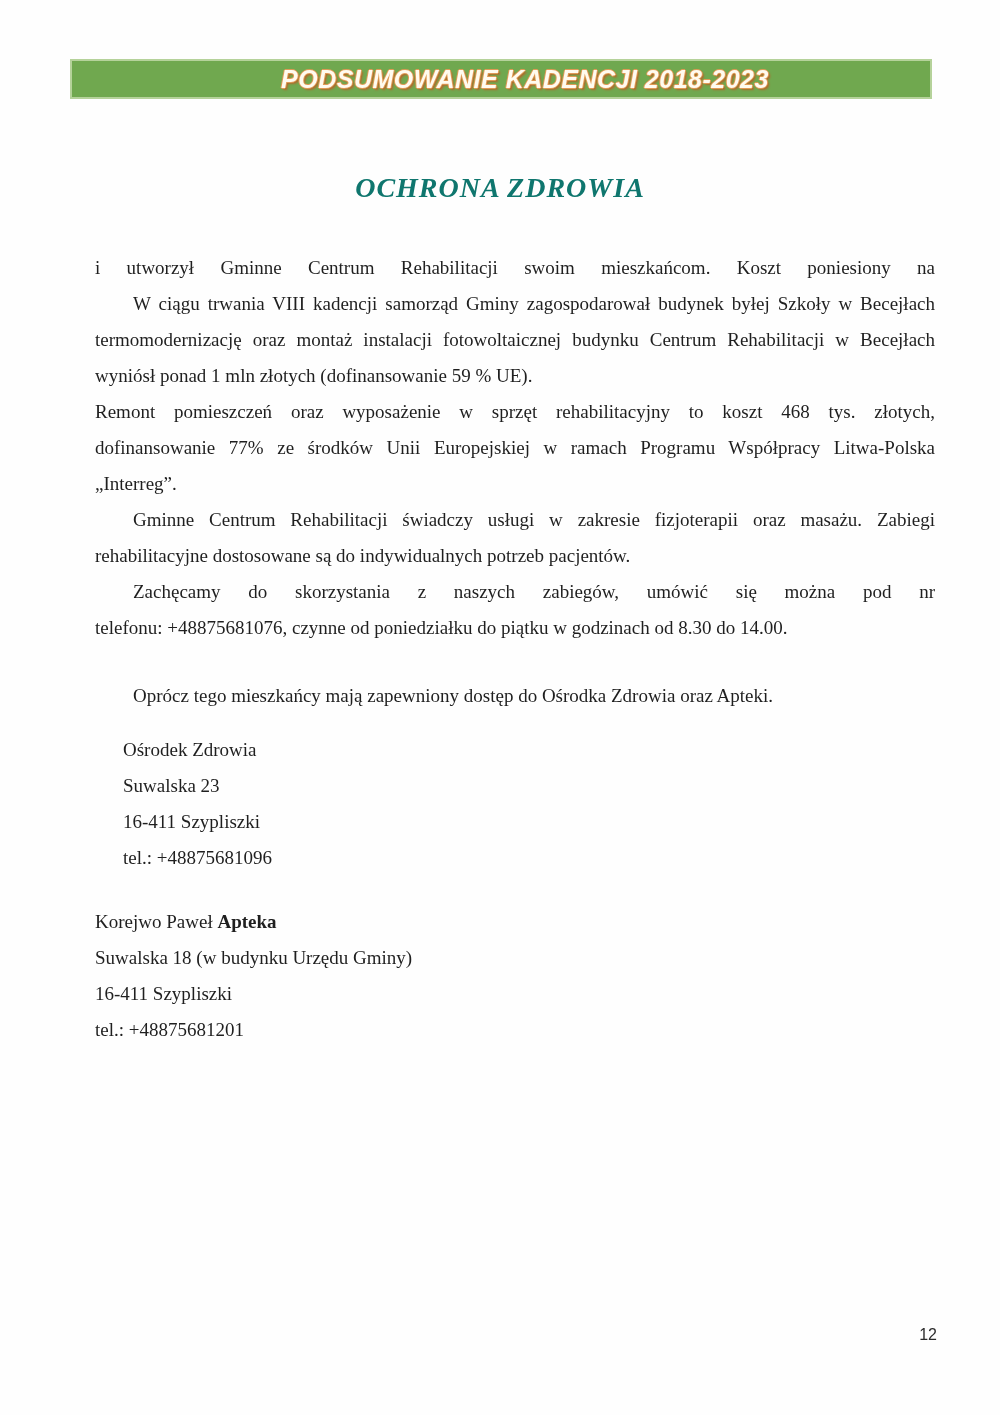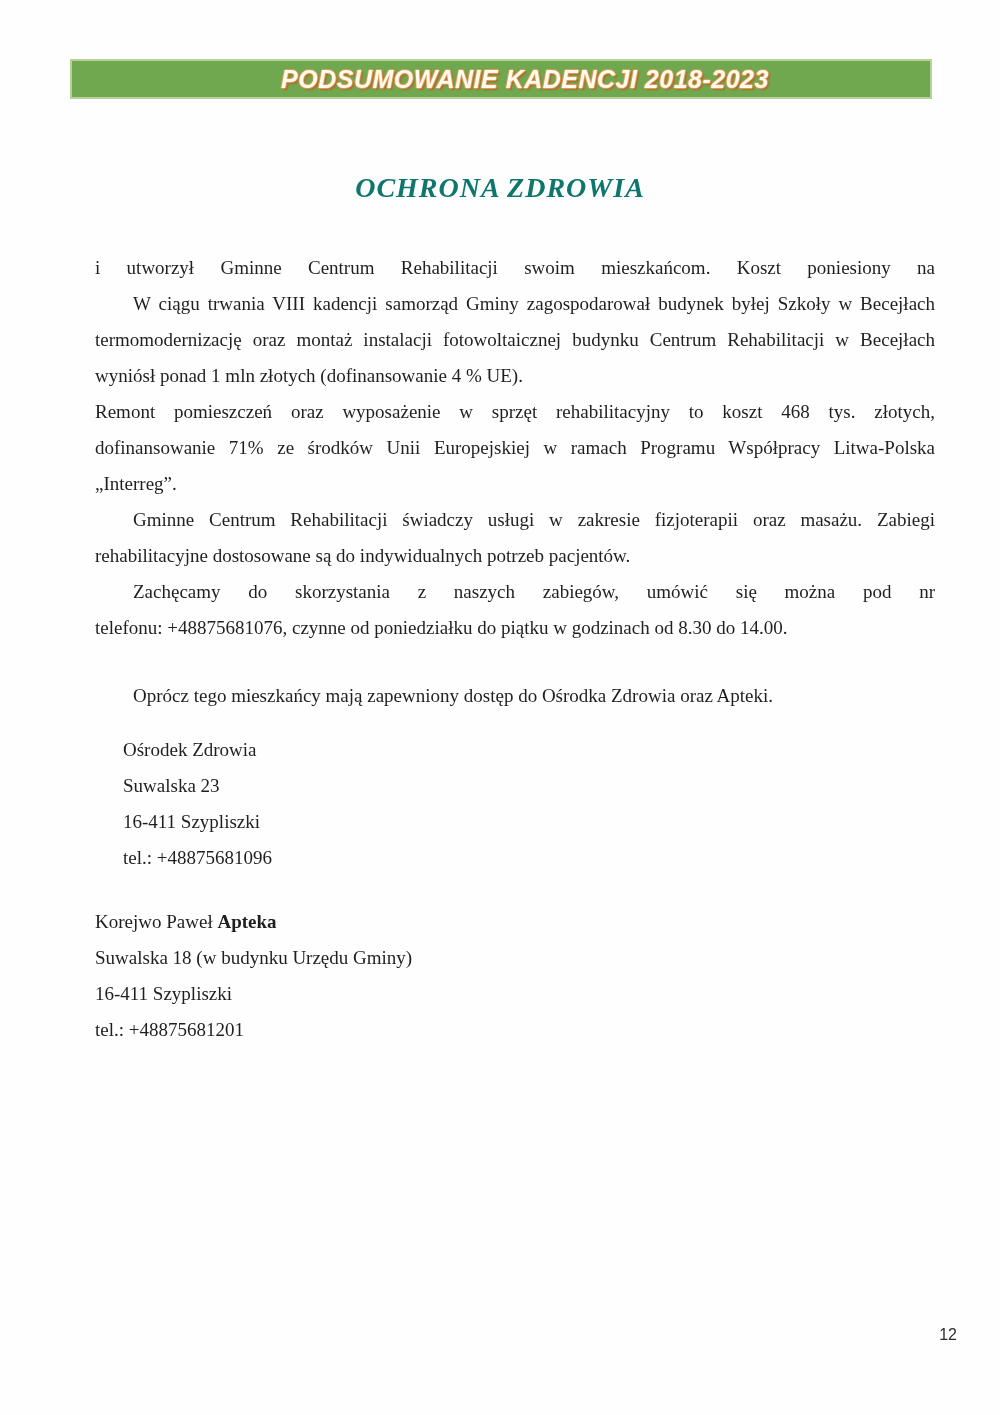--- a/index.html
+++ b/index.html
@@ -76,46 +76,45 @@
   .bold { font-weight: bold; }
   .page-number {
     position: absolute;
     top: 1326px;
     left: 0;
     width: 937px;
     text-align: right;
     font-family: "Liberation Sans", sans-serif;
     font-size: 16px;
     color: #2b2b2b;
-    padding-left: 20px;
   }
 </style>
 </head>
 <body>
 
 <div class="page">
 
   <div class="banner">
     <div class="banner-text">PODSUMOWANIE KADENCJI 2018-2023</div>
   </div>
 
   <div class="doc-title">OCHRONA ZDROWIA</div>
 
   <div class="content">
 
     <div>
       <div class="line">i utworzył Gminne Centrum Rehabilitacji swoim mieszkańcom. Koszt poniesiony na</div>
       <div class="line ind">W ciągu trwania VIII kadencji samorząd Gminy zagospodarował budynek byłej Szkoły w Becejłach</div>
       <div class="line">termomodernizację oraz montaż instalacji fotowoltaicznej budynku Centrum Rehabilitacji w Becejłach</div>
-      <div class="line last">wyniósł ponad 1 mln złotych (dofinansowanie 4 % UE).</div>
+      <div class="line last">wyniósł ponad 1 mln złotych (dofinansowanie 59 % UE).</div>
     </div>
 
     <div>
       <div class="line">Remont pomieszczeń oraz wyposażenie w sprzęt rehabilitacyjny to koszt 468 tys. złotych,</div>
-      <div class="line">dofinansowanie 71% ze środków Unii Europejskiej w ramach Programu Współpracy Litwa-Polska</div>
+      <div class="line">dofinansowanie 77% ze środków Unii Europejskiej w ramach Programu Współpracy Litwa-Polska</div>
       <div class="line last">„Interreg”.</div>
     </div>
 
     <div>
       <div class="line ind">Gminne Centrum Rehabilitacji świadczy usługi w zakresie fizjoterapii oraz masażu. Zabiegi</div>
       <div class="line last">rehabilitacyjne dostosowane są do indywidualnych potrzeb pacjentów.</div>
     </div>
 
     <div>
       <div class="line ind">Zachęcamy do skorzystania z naszych zabiegów, umówić się można pod nr</div>

